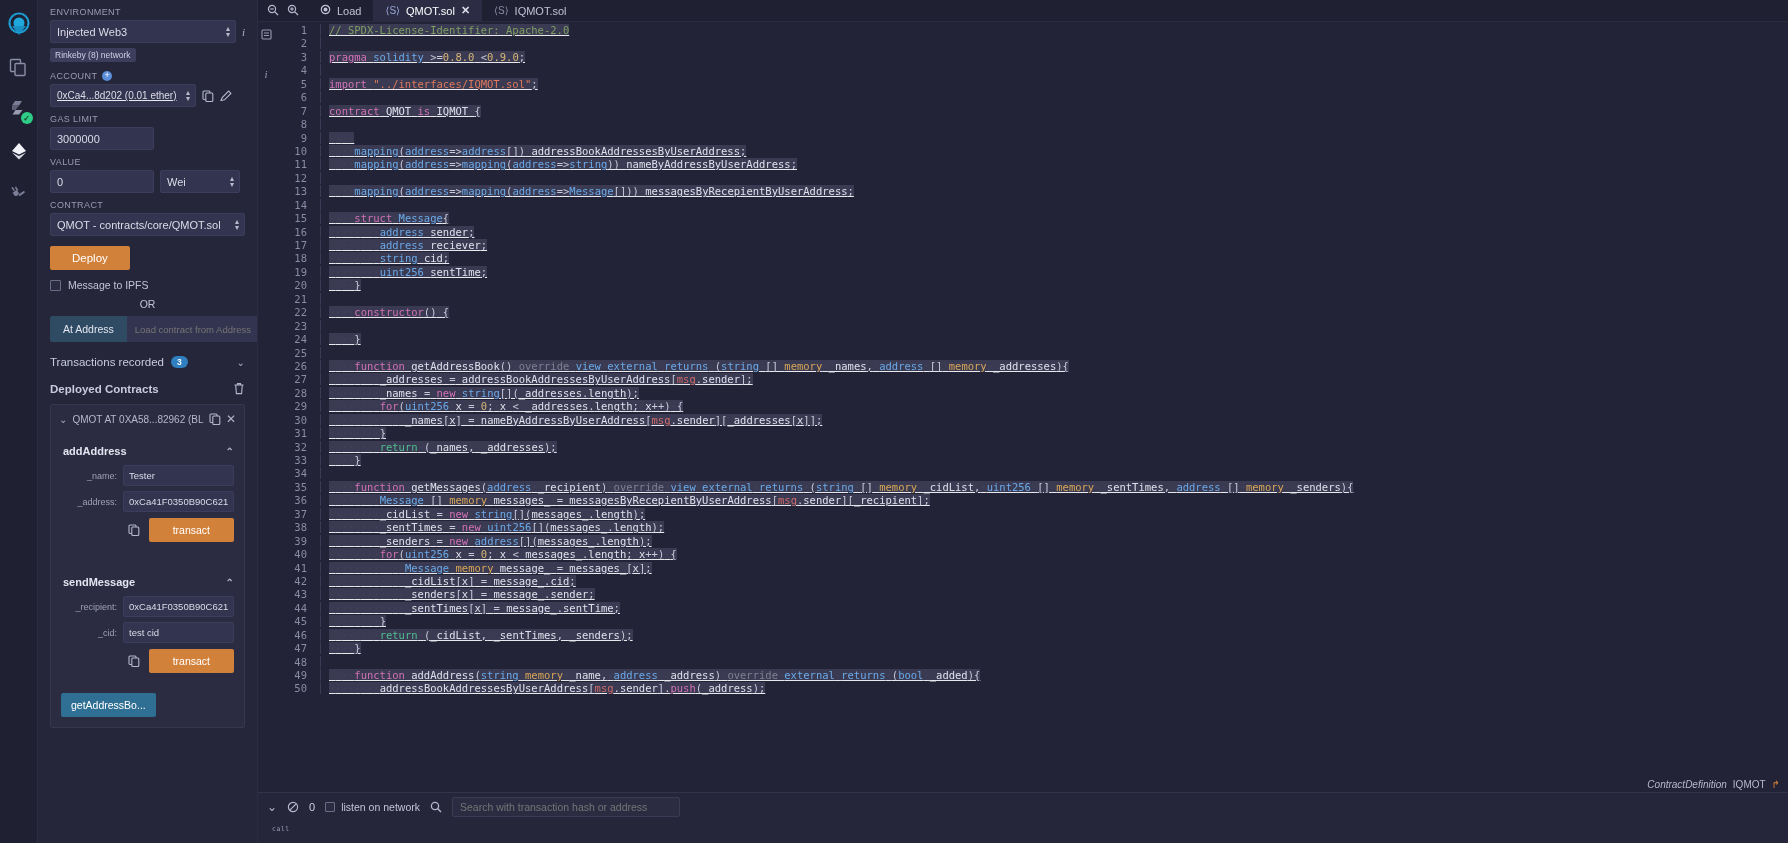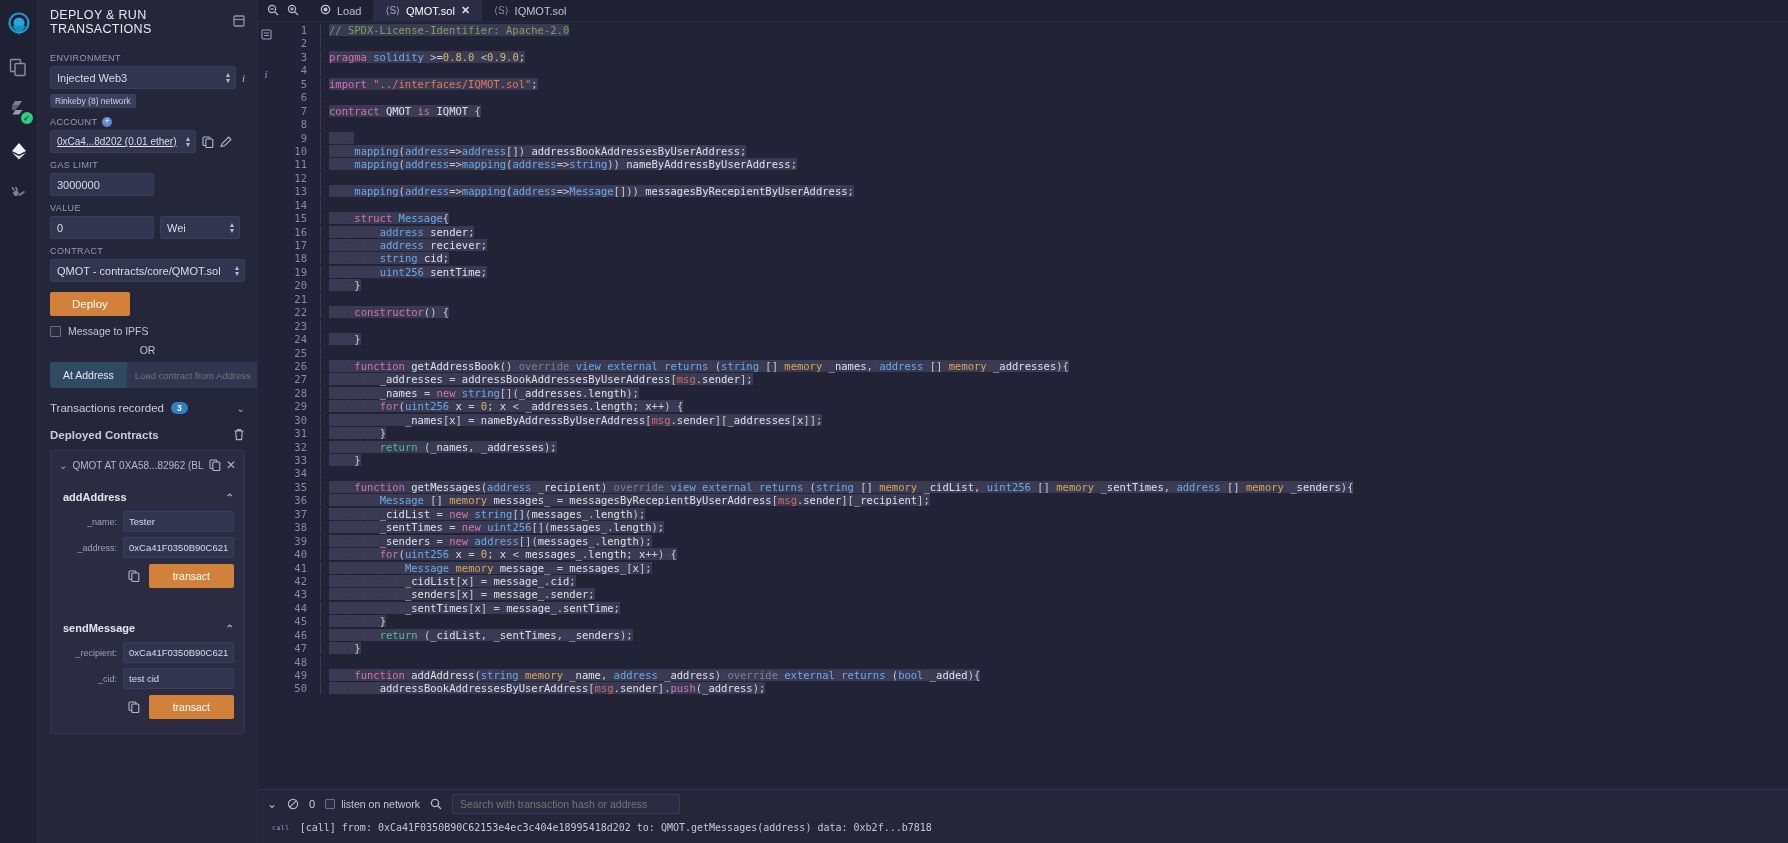--- a/index.html
+++ b/index.html
@@ -151,21 +151,21 @@
   }
   .tab.active { background: #2c2d44; color: #fff; }
   .tab .x { font-size: 11px; font-weight: bold; color: #dcdce8; }
 
   .codewrap { flex: 1 1 auto; display: flex; position: relative; overflow: hidden; }
   .gutter-icons {
     width: 16px; flex: 0 0 16px; background: #222336; display: flex;
     flex-direction: column; align-items: center; padding-top: 4px; gap: 24px;
     color: #9a9ab4;
   }
-  .code-scroll { flex: 1 1 auto; overflow: hidden; position: relative; }
+  .code-scroll { flex: 1 1 auto; overflow: hidden; position: relative; text-decoration: underline; }
   pre.code {
     font-family: "DejaVu Sans Mono", monospace; font-size: 10.5px; line-height: 13.45px;
     white-space: pre; margin: 0; padding: 2px 0 0 0; color: #cfd0e0;
     counter-reset: ln;
   }
   .ln { display: block; height: 13.45px; }
   .lnum {
     display: inline-block; width: 46px; text-align: right; padding-right: 13px;
     color: #8a8ba4; user-select: none;
   }
@@ -249,29 +249,20 @@
       <svg width="19" height="19" viewBox="0 0 19 19">
         <path d="M4 6 h5 v4 a3.5 3.5 0 0 1 -5 0 z" fill="#7c7d96" transform="rotate(-35 8 8)"></path>
         <rect x="9.5" y="9" width="7" height="2" rx="1" fill="#7c7d96" transform="rotate(-35 12 10)"></rect>
         <rect x="3.5" y="2.5" width="1.6" height="4" fill="#7c7d96" transform="rotate(-35 5 5)"></rect>
         <rect x="7" y="2.5" width="1.6" height="4" fill="#7c7d96" transform="rotate(-35 8 5)"></rect>
       </svg>
     </div>
   </div>
 
   <div class="panel">
-    <div class="panel-header">
-      <div class="panel-title">DEPLOY &amp; RUN TRANSACTIONS</div>
-      <span class="panel-hdr-icon">
-        <svg width="12" height="12" viewBox="0 0 12 12">
-            <rect x="1" y="1" width="10" height="10" rx="1.2" fill="none" stroke="#b6b7cc" stroke-width="1.3"></rect>
-            <line x1="1" y1="4.5" x2="11" y2="4.5" stroke="#b6b7cc" stroke-width="1.2"></line>
-          </svg>
-      </span>
-    </div>
 
     <div class="panel-inner">
       
       <div class="fld-label">ENVIRONMENT</div>
       <div class="row">
         <div class="selwrap">
           <div class="sel">Injected Web3</div>
           <span class="spin">▴<br>▾</span>
         </div>
         <span class="iconbtn" style="font-style:italic;font-size:11px;font-family:'Liberation Serif',serif;">i</span>
@@ -407,20 +398,23 @@
             <span class="iconbtn">
               <svg width="12" height="12" viewBox="0 0 12 12">
                   <rect x="1" y="1" width="7" height="8.5" rx="1" fill="none" stroke="#b6b7cc" stroke-width="1.1"></rect>
                   <rect x="3.8" y="3" width="7" height="8.5" rx="1" fill="#2b2c42" stroke="#b6b7cc" stroke-width="1.1"></rect>
                 </svg>
             </span>
             <button class="btn-transact">transact</button>
           </div>
         </div>
 
+        <div style="padding:0 10px 10px 10px;">
+          <button class="btn-getter">getAddressBo...</button>
+        </div>
       </div>
     </div>
   </div>
 
   <div class="editor-col">
 
     <div class="tabbar">
       <div class="zoomgrp">
         <span>
           <svg width="12" height="12" viewBox="0 0 12 12">
@@ -467,20 +461,25 @@
               <line x1="3" y1="6.5" x2="8" y2="6.5" stroke="#9a9ab4" stroke-width="1"></line>
             </svg>
         </span>
         <span style="font-style:italic;font-size:11px;font-family:'Liberation Serif',serif;">i</span>
       </div>
       <div class="code-scroll">
         <pre class="code" id="code-render"><span class="ln"><span class="lnum">1</span><span class="bar"><span class="sel-bg"><span class="cm">// SPDX-License-Identifier: Apache-2.0</span></span></span></span><span class="ln"><span class="lnum">2</span><span class="bar"></span></span><span class="ln"><span class="lnum">3</span><span class="bar"><span class="sel-bg"><span class="k">pragma</span><span style="color:#42435c">·</span><span class="ty">solidity</span><span style="color:#42435c">·</span><span class="op">&gt;=</span><span class="nu">0.8.0</span><span style="color:#42435c">·</span><span class="op">&lt;</span><span class="nu">0.9.0</span><span class="op">;</span></span></span></span><span class="ln"><span class="lnum">4</span><span class="bar"></span></span><span class="ln"><span class="lnum">5</span><span class="bar"><span class="sel-bg"><span class="k">import</span><span style="color:#42435c">·</span><span class="st">"../interfaces/IQMOT.sol"</span><span class="op">;</span></span></span></span><span class="ln"><span class="lnum">6</span><span class="bar"></span></span><span class="ln"><span class="lnum">7</span><span class="bar"><span class="sel-bg"><span class="k">contract</span><span style="color:#42435c">·</span><span class="fnname">QMOT</span><span style="color:#42435c">·</span><span class="k">is</span><span style="color:#42435c">·</span><span class="fnname">IQMOT</span><span style="color:#42435c">·</span><span class="op">{</span></span></span></span><span class="ln"><span class="lnum">8</span><span class="bar"></span></span><span class="ln"><span class="lnum">9</span><span class="bar"><span class="sel-bg"><span style="color:#42435c">·</span><span style="color:#42435c">·</span><span style="color:#42435c">·</span><span style="color:#42435c">·</span></span></span></span><span class="ln"><span class="lnum">10</span><span class="bar"><span class="sel-bg"><span style="color:#42435c">·</span><span style="color:#42435c">·</span><span style="color:#42435c">·</span><span style="color:#42435c">·</span><span class="ty">mapping</span><span class="op">(</span><span class="ty">address</span><span class="op">=&gt;</span><span class="ty">address</span><span class="op">[])</span><span style="color:#42435c">·</span><span class="fnname">addressBookAddressesByUserAddress</span><span class="op">;</span></span></span></span><span class="ln"><span class="lnum">11</span><span class="bar"><span class="sel-bg"><span style="color:#42435c">·</span><span style="color:#42435c">·</span><span style="color:#42435c">·</span><span style="color:#42435c">·</span><span class="ty">mapping</span><span class="op">(</span><span class="ty">address</span><span class="op">=&gt;</span><span class="ty">mapping</span><span class="op">(</span><span class="ty">address</span><span class="op">=&gt;</span><span class="ty">string</span><span class="op">))</span><span style="color:#42435c">·</span><span class="fnname">nameByAddressByUserAddress</span><span class="op">;</span></span></span></span><span class="ln"><span class="lnum">12</span><span class="bar"></span></span><span class="ln"><span class="lnum">13</span><span class="bar"><span class="sel-bg"><span style="color:#42435c">·</span><span style="color:#42435c">·</span><span style="color:#42435c">·</span><span style="color:#42435c">·</span><span class="ty">mapping</span><span class="op">(</span><span class="ty">address</span><span class="op">=&gt;</span><span class="ty">mapping</span><span class="op">(</span><span class="ty">address</span><span class="op">=&gt;</span><span class="ty">Message</span><span class="op">[]))</span><span style="color:#42435c">·</span><span class="fnname">messagesByRecepientByUserAddress</span><span class="op">;</span></span></span></span><span class="ln"><span class="lnum">14</span><span class="bar"></span></span><span class="ln"><span class="lnum">15</span><span class="bar"><span class="sel-bg"><span style="color:#42435c">·</span><span style="color:#42435c">·</span><span style="color:#42435c">·</span><span style="color:#42435c">·</span><span class="k">struct</span><span style="color:#42435c">·</span><span class="ty">Message</span><span class="op">{</span></span></span></span><span class="ln"><span class="lnum">16</span><span class="bar"><span class="sel-bg"><span style="color:#42435c">·</span><span style="color:#42435c">·</span><span style="color:#42435c">·</span><span style="color:#42435c">·</span><span style="color:#42435c">·</span><span style="color:#42435c">·</span><span style="color:#42435c">·</span><span style="color:#42435c">·</span><span class="ty">address</span><span style="color:#42435c">·</span><span class="fnname">sender</span><span class="op">;</span></span></span></span><span class="ln"><span class="lnum">17</span><span class="bar"><span class="sel-bg"><span style="color:#42435c">·</span><span style="color:#42435c">·</span><span style="color:#42435c">·</span><span style="color:#42435c">·</span><span style="color:#42435c">·</span><span style="color:#42435c">·</span><span style="color:#42435c">·</span><span style="color:#42435c">·</span><span class="ty">address</span><span style="color:#42435c">·</span><span class="fnname">reciever</span><span class="op">;</span></span></span></span><span class="ln"><span class="lnum">18</span><span class="bar"><span class="sel-bg"><span style="color:#42435c">·</span><span style="color:#42435c">·</span><span style="color:#42435c">·</span><span style="color:#42435c">·</span><span style="color:#42435c">·</span><span style="color:#42435c">·</span><span style="color:#42435c">·</span><span style="color:#42435c">·</span><span class="ty">string</span><span style="color:#42435c">·</span><span class="fnname">cid</span><span class="op">;</span></span></span></span><span class="ln"><span class="lnum">19</span><span class="bar"><span class="sel-bg"><span style="color:#42435c">·</span><span style="color:#42435c">·</span><span style="color:#42435c">·</span><span style="color:#42435c">·</span><span style="color:#42435c">·</span><span style="color:#42435c">·</span><span style="color:#42435c">·</span><span style="color:#42435c">·</span><span class="ty">uint256</span><span style="color:#42435c">·</span><span class="fnname">sentTime</span><span class="op">;</span></span></span></span><span class="ln"><span class="lnum">20</span><span class="bar"><span class="sel-bg"><span style="color:#42435c">·</span><span style="color:#42435c">·</span><span style="color:#42435c">·</span><span style="color:#42435c">·</span><span class="op">}</span></span></span></span><span class="ln"><span class="lnum">21</span><span class="bar"></span></span><span class="ln"><span class="lnum">22</span><span class="bar"><span class="sel-bg"><span style="color:#42435c">·</span><span style="color:#42435c">·</span><span style="color:#42435c">·</span><span style="color:#42435c">·</span><span class="k">constructor</span><span class="op">()</span><span style="color:#42435c">·</span><span class="op">{</span></span></span></span><span class="ln"><span class="lnum">23</span><span class="bar"></span></span><span class="ln"><span class="lnum">24</span><span class="bar"><span class="sel-bg"><span style="color:#42435c">·</span><span style="color:#42435c">·</span><span style="color:#42435c">·</span><span style="color:#42435c">·</span><span class="op">}</span></span></span></span><span class="ln"><span class="lnum">25</span><span class="bar"></span></span><span class="ln"><span class="lnum">26</span><span class="bar"><span class="sel-bg"><span style="color:#42435c">·</span><span style="color:#42435c">·</span><span style="color:#42435c">·</span><span style="color:#42435c">·</span><span class="k">function</span><span style="color:#42435c">·</span><span class="fnname">getAddressBook</span><span class="op">()</span><span style="color:#42435c">·</span><span class="mod">override</span><span style="color:#42435c">·</span><span class="ty">view</span><span style="color:#42435c">·</span><span class="ty">external</span><span style="color:#42435c">·</span><span class="ty">returns</span><span style="color:#42435c">·</span><span class="op">(</span><span class="ty">string</span><span style="color:#42435c">·</span><span class="op">[]</span><span style="color:#42435c">·</span><span class="mem">memory</span><span style="color:#42435c">·</span><span class="fnname">_names</span><span class="op">,</span><span style="color:#42435c">·</span><span class="ty">address</span><span style="color:#42435c">·</span><span class="op">[]</span><span style="color:#42435c">·</span><span class="mem">memory</span><span style="color:#42435c">·</span><span class="fnname">_addresses</span><span class="op">){</span></span></span></span><span class="ln"><span class="lnum">27</span><span class="bar"><span class="sel-bg"><span style="color:#42435c">·</span><span style="color:#42435c">·</span><span style="color:#42435c">·</span><span style="color:#42435c">·</span><span style="color:#42435c">·</span><span style="color:#42435c">·</span><span style="color:#42435c">·</span><span style="color:#42435c">·</span><span class="fnname">_addresses</span><span style="color:#42435c">·</span><span class="op">=</span><span style="color:#42435c">·</span><span class="fnname">addressBookAddressesByUserAddress</span><span class="op">[</span><span class="msg">msg</span><span class="op">.</span><span class="fnname">sender</span><span class="op">];</span></span></span></span><span class="ln"><span class="lnum">28</span><span class="bar"><span class="sel-bg"><span style="color:#42435c">·</span><span style="color:#42435c">·</span><span style="color:#42435c">·</span><span style="color:#42435c">·</span><span style="color:#42435c">·</span><span style="color:#42435c">·</span><span style="color:#42435c">·</span><span style="color:#42435c">·</span><span class="fnname">_names</span><span style="color:#42435c">·</span><span class="op">=</span><span style="color:#42435c">·</span><span class="k">new</span><span style="color:#42435c">·</span><span class="ty">string</span><span class="op">[](</span><span class="fnname">_addresses</span><span class="op">.</span><span class="fnname">length</span><span class="op">);</span></span></span></span><span class="ln"><span class="lnum">29</span><span class="bar"><span class="sel-bg"><span style="color:#42435c">·</span><span style="color:#42435c">·</span><span style="color:#42435c">·</span><span style="color:#42435c">·</span><span style="color:#42435c">·</span><span style="color:#42435c">·</span><span style="color:#42435c">·</span><span style="color:#42435c">·</span><span class="k">for</span><span class="op">(</span><span class="ty">uint256</span><span style="color:#42435c">·</span><span class="fnname">x</span><span style="color:#42435c">·</span><span class="op">=</span><span style="color:#42435c">·</span><span class="nu">0</span><span class="op">;</span><span style="color:#42435c">·</span><span class="fnname">x</span><span style="color:#42435c">·</span><span class="op">&lt;</span><span style="color:#42435c">·</span><span class="fnname">_addresses</span><span class="op">.</span><span class="fnname">length</span><span class="op">;</span><span style="color:#42435c">·</span><span class="fnname">x</span><span class="op">++)</span><span style="color:#42435c">·</span><span class="op">{</span></span></span></span><span class="ln"><span class="lnum">30</span><span class="bar"><span class="sel-bg"><span style="color:#42435c">·</span><span style="color:#42435c">·</span><span style="color:#42435c">·</span><span style="color:#42435c">·</span><span style="color:#42435c">·</span><span style="color:#42435c">·</span><span style="color:#42435c">·</span><span style="color:#42435c">·</span><span style="color:#42435c">·</span><span style="color:#42435c">·</span><span style="color:#42435c">·</span><span style="color:#42435c">·</span><span class="fnname">_names</span><span class="op">[</span><span class="fnname">x</span><span class="op">]</span><span style="color:#42435c">·</span><span class="op">=</span><span style="color:#42435c">·</span><span class="fnname">nameByAddressByUserAddress</span><span class="op">[</span><span class="msg">msg</span><span class="op">.</span><span class="fnname">sender</span><span class="op">][</span><span class="fnname">_addresses</span><span class="op">[</span><span class="fnname">x</span><span class="op">]];</span></span></span></span><span class="ln"><span class="lnum">31</span><span class="bar"><span class="sel-bg"><span style="color:#42435c">·</span><span style="color:#42435c">·</span><span style="color:#42435c">·</span><span style="color:#42435c">·</span><span style="color:#42435c">·</span><span style="color:#42435c">·</span><span style="color:#42435c">·</span><span style="color:#42435c">·</span><span class="op">}</span></span></span></span><span class="ln"><span class="lnum">32</span><span class="bar"><span class="sel-bg"><span style="color:#42435c">·</span><span style="color:#42435c">·</span><span style="color:#42435c">·</span><span style="color:#42435c">·</span><span style="color:#42435c">·</span><span style="color:#42435c">·</span><span style="color:#42435c">·</span><span style="color:#42435c">·</span><span class="ret">return</span><span style="color:#42435c">·</span><span class="op">(</span><span class="fnname">_names</span><span class="op">,</span><span style="color:#42435c">·</span><span class="fnname">_addresses</span><span class="op">);</span></span></span></span><span class="ln"><span class="lnum">33</span><span class="bar"><span class="sel-bg"><span style="color:#42435c">·</span><span style="color:#42435c">·</span><span style="color:#42435c">·</span><span style="color:#42435c">·</span><span class="op">}</span></span></span></span><span class="ln"><span class="lnum">34</span><span class="bar"></span></span><span class="ln"><span class="lnum">35</span><span class="bar"><span class="sel-bg"><span style="color:#42435c">·</span><span style="color:#42435c">·</span><span style="color:#42435c">·</span><span style="color:#42435c">·</span><span class="k">function</span><span style="color:#42435c">·</span><span class="fnname">getMessages</span><span class="op">(</span><span class="ty">address</span><span style="color:#42435c">·</span><span class="fnname">_recipient</span><span class="op">)</span><span style="color:#42435c">·</span><span class="mod">override</span><span style="color:#42435c">·</span><span class="ty">view</span><span style="color:#42435c">·</span><span class="ty">external</span><span style="color:#42435c">·</span><span class="ty">returns</span><span style="color:#42435c">·</span><span class="op">(</span><span class="ty">string</span><span style="color:#42435c">·</span><span class="op">[]</span><span style="color:#42435c">·</span><span class="mem">memory</span><span style="color:#42435c">·</span><span class="fnname">_cidList</span><span class="op">,</span><span style="color:#42435c">·</span><span class="ty">uint256</span><span style="color:#42435c">·</span><span class="op">[]</span><span style="color:#42435c">·</span><span class="mem">memory</span><span style="color:#42435c">·</span><span class="fnname">_sentTimes</span><span class="op">,</span><span style="color:#42435c">·</span><span class="ty">address</span><span style="color:#42435c">·</span><span class="op">[]</span><span style="color:#42435c">·</span><span class="mem">memory</span><span style="color:#42435c">·</span><span class="fnname">_senders</span><span class="op">){</span></span></span></span><span class="ln"><span class="lnum">36</span><span class="bar"><span class="sel-bg"><span style="color:#42435c">·</span><span style="color:#42435c">·</span><span style="color:#42435c">·</span><span style="color:#42435c">·</span><span style="color:#42435c">·</span><span style="color:#42435c">·</span><span style="color:#42435c">·</span><span style="color:#42435c">·</span><span class="ty">Message</span><span style="color:#42435c">·</span><span class="op">[]</span><span style="color:#42435c">·</span><span class="mem">memory</span><span style="color:#42435c">·</span><span class="fnname">messages_</span><span style="color:#42435c">·</span><span class="op">=</span><span style="color:#42435c">·</span><span class="fnname">messagesByRecepientByUserAddress</span><span class="op">[</span><span class="msg">msg</span><span class="op">.</span><span class="fnname">sender</span><span class="op">][</span><span class="fnname">_recipient</span><span class="op">];</span></span></span></span><span class="ln"><span class="lnum">37</span><span class="bar"><span class="sel-bg"><span style="color:#42435c">·</span><span style="color:#42435c">·</span><span style="color:#42435c">·</span><span style="color:#42435c">·</span><span style="color:#42435c">·</span><span style="color:#42435c">·</span><span style="color:#42435c">·</span><span style="color:#42435c">·</span><span class="fnname">_cidList</span><span style="color:#42435c">·</span><span class="op">=</span><span style="color:#42435c">·</span><span class="k">new</span><span style="color:#42435c">·</span><span class="ty">string</span><span class="op">[](</span><span class="fnname">messages_</span><span class="op">.</span><span class="fnname">length</span><span class="op">);</span></span></span></span><span class="ln"><span class="lnum">38</span><span class="bar"><span class="sel-bg"><span style="color:#42435c">·</span><span style="color:#42435c">·</span><span style="color:#42435c">·</span><span style="color:#42435c">·</span><span style="color:#42435c">·</span><span style="color:#42435c">·</span><span style="color:#42435c">·</span><span style="color:#42435c">·</span><span class="fnname">_sentTimes</span><span style="color:#42435c">·</span><span class="op">=</span><span style="color:#42435c">·</span><span class="k">new</span><span style="color:#42435c">·</span><span class="ty">uint256</span><span class="op">[](</span><span class="fnname">messages_</span><span class="op">.</span><span class="fnname">length</span><span class="op">);</span></span></span></span><span class="ln"><span class="lnum">39</span><span class="bar"><span class="sel-bg"><span style="color:#42435c">·</span><span style="color:#42435c">·</span><span style="color:#42435c">·</span><span style="color:#42435c">·</span><span style="color:#42435c">·</span><span style="color:#42435c">·</span><span style="color:#42435c">·</span><span style="color:#42435c">·</span><span class="fnname">_senders</span><span style="color:#42435c">·</span><span class="op">=</span><span style="color:#42435c">·</span><span class="k">new</span><span style="color:#42435c">·</span><span class="ty">address</span><span class="op">[](</span><span class="fnname">messages_</span><span class="op">.</span><span class="fnname">length</span><span class="op">);</span></span></span></span><span class="ln"><span class="lnum">40</span><span class="bar"><span class="sel-bg"><span style="color:#42435c">·</span><span style="color:#42435c">·</span><span style="color:#42435c">·</span><span style="color:#42435c">·</span><span style="color:#42435c">·</span><span style="color:#42435c">·</span><span style="color:#42435c">·</span><span style="color:#42435c">·</span><span class="k">for</span><span class="op">(</span><span class="ty">uint256</span><span style="color:#42435c">·</span><span class="fnname">x</span><span style="color:#42435c">·</span><span class="op">=</span><span style="color:#42435c">·</span><span class="nu">0</span><span class="op">;</span><span style="color:#42435c">·</span><span class="fnname">x</span><span style="color:#42435c">·</span><span class="op">&lt;</span><span style="color:#42435c">·</span><span class="fnname">messages_</span><span class="op">.</span><span class="fnname">length</span><span class="op">;</span><span style="color:#42435c">·</span><span class="fnname">x</span><span class="op">++)</span><span style="color:#42435c">·</span><span class="op">{</span></span></span></span><span class="ln"><span class="lnum">41</span><span class="bar"><span class="sel-bg"><span style="color:#42435c">·</span><span style="color:#42435c">·</span><span style="color:#42435c">·</span><span style="color:#42435c">·</span><span style="color:#42435c">·</span><span style="color:#42435c">·</span><span style="color:#42435c">·</span><span style="color:#42435c">·</span><span style="color:#42435c">·</span><span style="color:#42435c">·</span><span style="color:#42435c">·</span><span style="color:#42435c">·</span><span class="ty">Message</span><span style="color:#42435c">·</span><span class="mem">memory</span><span style="color:#42435c">·</span><span class="fnname">message_</span><span style="color:#42435c">·</span><span class="op">=</span><span style="color:#42435c">·</span><span class="fnname">messages_</span><span class="op">[</span><span class="fnname">x</span><span class="op">];</span></span></span></span><span class="ln"><span class="lnum">42</span><span class="bar"><span class="sel-bg"><span style="color:#42435c">·</span><span style="color:#42435c">·</span><span style="color:#42435c">·</span><span style="color:#42435c">·</span><span style="color:#42435c">·</span><span style="color:#42435c">·</span><span style="color:#42435c">·</span><span style="color:#42435c">·</span><span style="color:#42435c">·</span><span style="color:#42435c">·</span><span style="color:#42435c">·</span><span style="color:#42435c">·</span><span class="fnname">_cidList</span><span class="op">[</span><span class="fnname">x</span><span class="op">]</span><span style="color:#42435c">·</span><span class="op">=</span><span style="color:#42435c">·</span><span class="fnname">message_</span><span class="op">.</span><span class="fnname">cid</span><span class="op">;</span></span></span></span><span class="ln"><span class="lnum">43</span><span class="bar"><span class="sel-bg"><span style="color:#42435c">·</span><span style="color:#42435c">·</span><span style="color:#42435c">·</span><span style="color:#42435c">·</span><span style="color:#42435c">·</span><span style="color:#42435c">·</span><span style="color:#42435c">·</span><span style="color:#42435c">·</span><span style="color:#42435c">·</span><span style="color:#42435c">·</span><span style="color:#42435c">·</span><span style="color:#42435c">·</span><span class="fnname">_senders</span><span class="op">[</span><span class="fnname">x</span><span class="op">]</span><span style="color:#42435c">·</span><span class="op">=</span><span style="color:#42435c">·</span><span class="fnname">message_</span><span class="op">.</span><span class="fnname">sender</span><span class="op">;</span></span></span></span><span class="ln"><span class="lnum">44</span><span class="bar"><span class="sel-bg"><span style="color:#42435c">·</span><span style="color:#42435c">·</span><span style="color:#42435c">·</span><span style="color:#42435c">·</span><span style="color:#42435c">·</span><span style="color:#42435c">·</span><span style="color:#42435c">·</span><span style="color:#42435c">·</span><span style="color:#42435c">·</span><span style="color:#42435c">·</span><span style="color:#42435c">·</span><span style="color:#42435c">·</span><span class="fnname">_sentTimes</span><span class="op">[</span><span class="fnname">x</span><span class="op">]</span><span style="color:#42435c">·</span><span class="op">=</span><span style="color:#42435c">·</span><span class="fnname">message_</span><span class="op">.</span><span class="fnname">sentTime</span><span class="op">;</span></span></span></span><span class="ln"><span class="lnum">45</span><span class="bar"><span class="sel-bg"><span style="color:#42435c">·</span><span style="color:#42435c">·</span><span style="color:#42435c">·</span><span style="color:#42435c">·</span><span style="color:#42435c">·</span><span style="color:#42435c">·</span><span style="color:#42435c">·</span><span style="color:#42435c">·</span><span class="op">}</span></span></span></span><span class="ln"><span class="lnum">46</span><span class="bar"><span class="sel-bg"><span style="color:#42435c">·</span><span style="color:#42435c">·</span><span style="color:#42435c">·</span><span style="color:#42435c">·</span><span style="color:#42435c">·</span><span style="color:#42435c">·</span><span style="color:#42435c">·</span><span style="color:#42435c">·</span><span class="ret">return</span><span style="color:#42435c">·</span><span class="op">(</span><span class="fnname">_cidList</span><span class="op">,</span><span style="color:#42435c">·</span><span class="fnname">_sentTimes</span><span class="op">,</span><span style="color:#42435c">·</span><span class="fnname">_senders</span><span class="op">);</span></span></span></span><span class="ln"><span class="lnum">47</span><span class="bar"><span class="sel-bg"><span style="color:#42435c">·</span><span style="color:#42435c">·</span><span style="color:#42435c">·</span><span style="color:#42435c">·</span><span class="op">}</span></span></span></span><span class="ln"><span class="lnum">48</span><span class="bar"></span></span><span class="ln"><span class="lnum">49</span><span class="bar"><span class="sel-bg"><span style="color:#42435c">·</span><span style="color:#42435c">·</span><span style="color:#42435c">·</span><span style="color:#42435c">·</span><span class="k">function</span><span style="color:#42435c">·</span><span class="fnname">addAddress</span><span class="op">(</span><span class="ty">string</span><span style="color:#42435c">·</span><span class="mem">memory</span><span style="color:#42435c">·</span><span class="fnname">_name</span><span class="op">,</span><span style="color:#42435c">·</span><span class="ty">address</span><span style="color:#42435c">·</span><span class="fnname">_address</span><span class="op">)</span><span style="color:#42435c">·</span><span class="mod">override</span><span style="color:#42435c">·</span><span class="ty">external</span><span style="color:#42435c">·</span><span class="ty">returns</span><span style="color:#42435c">·</span><span class="op">(</span><span class="ty">bool</span><span style="color:#42435c">·</span><span class="fnname">_added</span><span class="op">){</span></span></span></span><span class="ln"><span class="lnum">50</span><span class="bar"><span class="sel-bg"><span style="color:#42435c">·</span><span style="color:#42435c">·</span><span style="color:#42435c">·</span><span style="color:#42435c">·</span><span style="color:#42435c">·</span><span style="color:#42435c">·</span><span style="color:#42435c">·</span><span style="color:#42435c">·</span><span class="fnname">addressBookAddressesByUserAddress</span><span class="op">[</span><span class="msg">msg</span><span class="op">.</span><span class="fnname">sender</span><span class="op">].</span><span class="k">push</span><span class="op">(</span><span class="fnname">_address</span><span class="op">);</span></span></span></span></pre>
       </div>
     </div>
 
+    <div class="statusline">
+      <span class="ital">ContractDefinition</span>
+      <span>IQMOT</span>
+      <span style="color:#d2813a;">↱</span>
+    </div>
 
     <div class="terminal">
       <div class="term-bar">
         <span class="term-ico">⌄</span>
         <span class="term-ico">
           <svg width="12" height="12" viewBox="0 0 12 12">
               <circle cx="6" cy="6" r="4.6" fill="none" stroke="#b6b7cc" stroke-width="1.2"></circle>
               <line x1="2.8" y1="9.2" x2="9.2" y2="2.8" stroke="#b6b7cc" stroke-width="1.2"></line>
             </svg>
         </span>
@@ -492,18 +491,17 @@
         <span class="term-ico">
           <svg width="12" height="12" viewBox="0 0 12 12">
               <circle cx="5" cy="5" r="3.6" fill="none" stroke="#b6b7cc" stroke-width="1.3"></circle>
               <line x1="7.6" y1="7.6" x2="11" y2="11" stroke="#b6b7cc" stroke-width="1.4"></line>
             </svg>
         </span>
         <input class="term-search" placeholder="Search with transaction hash or address" style="">
       </div>
       <div class="term-log">
         <span class="tag">call</span>
-        <span>[call] from: 0xCa41F0350B90C62153e4ec3c404e18995418d202 to: QMOT.getMessages(address) data: 0xb2f...b7818</span>
       </div>
     </div>
 
   </div>
 </div>
 
 </body></html>

